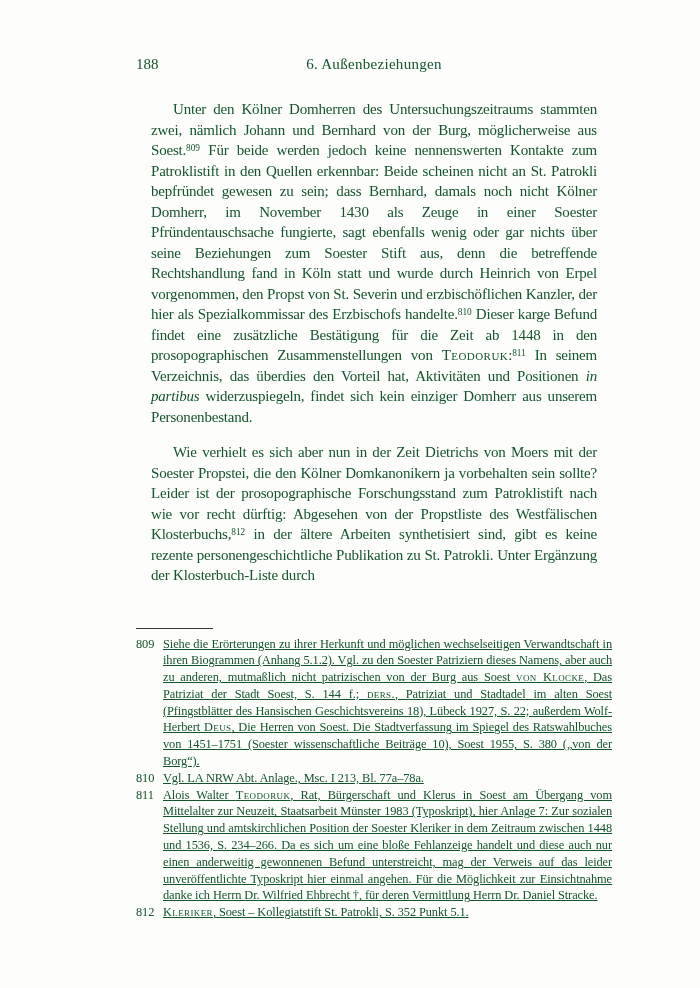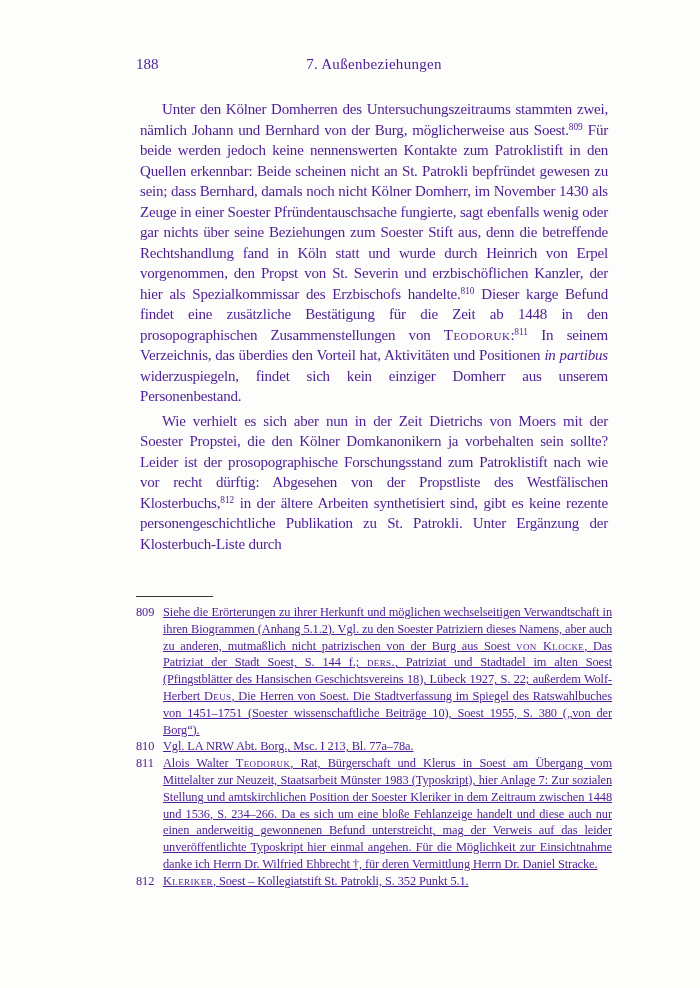--- a/index.html
+++ b/index.html
@@ -5,21 +5,21 @@
   html, body { margin: 0; padding: 0; }
   body {
     width: 700px; height: 988px;
     background: #e8e8e8;
     font-family: "Liberation Serif", "DejaVu Serif", serif;
   }
   .page {
     position: relative;
     width: 700px; height: 988px;
     background: #fdfdfb;
-    color: #4c1d95;
+    color: #14532d;
     overflow: hidden;
     box-sizing: border-box;
   }
   .text-block {
     position: absolute;
     left: 136px; top: 55px;
     width: 476px;
   }
   .running-header {
     position: relative;
@@ -36,21 +36,21 @@
     letter-spacing: 0.02em;
   }
   #main-text {
     margin-top: 26px;
     font-size: 15px;
     line-height: 20.5px;
     letter-spacing: -0.2px;
     text-align: justify;
   }
   .para {
-    margin: 4px;
+    margin: 15px;
     text-indent: 22px;
     hyphens: manual;
   }
   sup.fnref {
     font-size: 0.62em;
     line-height: 0;
     vertical-align: baseline;
     position: relative;
     top: -0.45em;
     letter-spacing: 0;
@@ -74,38 +74,38 @@
   .fn-text { flex: 1; text-decoration: underline; }
 </style>
 </head>
 <body>
 
 <div class="page">
   <div class="text-block">
 
     <div class="running-header">
       <span class="page-number">188</span>
-      <div class="running-title">7. Außenbeziehungen</div>
+      <div class="running-title">6. Außenbeziehungen</div>
     </div>
 
     <div id="main-text">
         <p class="para">Unter den Kölner Domherren des Untersuchungszeitraums stammten zwei, nämlich Johann und Bernhard von der Burg, möglicherweise aus Soest.<sup class="fnref">809</sup> Für beide werden jedoch keine nennenswerten Kontakte zum Patroklistift in den Quellen erkennbar: Beide scheinen nicht an St. Patrokli bepfründet gewesen zu sein; dass Bernhard, damals noch nicht Kölner Domherr, im November 1430 als Zeuge in einer Soester Pfründentauschsache fungierte, sagt ebenfalls wenig oder gar nichts über seine Beziehungen zum Soester Stift aus, denn die betreffende Rechtshandlung fand in Köln statt und wurde durch Heinrich von Erpel vorgenommen, den Propst von St. Severin und erzbischöflichen Kanzler, der hier als Spezialkommissar des Erzbischofs handelte.<sup class="fnref">810</sup> Dieser karge Befund findet eine zusätzliche Bestätigung für die Zeit ab 1448 in den prosopographischen Zusammenstellungen von <span class="sc">Teodoruk</span>:<sup class="fnref">811</sup> In seinem Verzeichnis, das überdies den Vorteil hat, Aktivitäten und Positionen <i>in partibus</i> widerzuspiegeln, findet sich kein einziger Domherr aus unserem Personenbestand.</p>
         <p class="para">Wie verhielt es sich aber nun in der Zeit Dietrichs von Moers mit der Soester Propstei, die den Kölner Domkanonikern ja vorbehalten sein sollte? Leider ist der prosopographische Forschungsstand zum Patroklistift nach wie vor recht dürftig: Abgesehen von der Propstliste des Westfälischen Klosterbuchs,<sup class="fnref">812</sup> in der ältere Arbeiten synthetisiert sind, gibt es keine rezente personengeschichtliche Publikation zu St. Patrokli. Unter Ergänzung der Klosterbuch-Liste durch</p>
       </div>
 
     <div class="fn-separator"></div>
 
     <div id="footnote-list">
         <div class="footnote">
           <span class="fn-num">809</span>
           <span class="fn-text">Siehe die Erörterungen zu ihrer Herkunft und möglichen wechselseitigen Verwandtschaft in ihren Biogrammen (Anhang 5.1.2). Vgl. zu den Soester Patriziern dieses Namens, aber auch zu anderen, mutmaßlich nicht patrizischen von der Burg aus Soest <span class="sc">von Klocke</span>, Das Patriziat der Stadt Soest, S. 144 f.; <span class="sc">ders.</span>, Patriziat und Stadtadel im alten Soest (Pfingstblätter des Hansischen Geschichtsvereins 18), Lübeck 1927, S. 22; außerdem Wolf-Herbert <span class="sc">Deus</span>, Die Herren von Soest. Die Stadtverfassung im Spiegel des Ratswahlbuches von 1451–1751 (Soester wissenschaftliche Beiträge 10), Soest 1955, S. 380 („von der Borg“).</span>
         </div>
         <div class="footnote">
           <span class="fn-num">810</span>
-          <span class="fn-text">Vgl. LA NRW Abt. Borg., Msc. I 213, Bl. 77a–78a.</span>
+          <span class="fn-text">Vgl. LA NRW Abt. Anlage., Msc. I 213, Bl. 77a–78a.</span>
         </div>
         <div class="footnote">
           <span class="fn-num">811</span>
           <span class="fn-text">Alois Walter <span class="sc">Teodoruk</span>, Rat, Bürgerschaft und Klerus in Soest am Übergang vom Mittelalter zur Neuzeit, Staatsarbeit Münster 1983 (Typoskript), hier Anlage 7: Zur sozialen Stellung und amtskirchlichen Position der Soester Kleriker in dem Zeitraum zwischen 1448 und 1536, S. 234–266. Da es sich um eine bloße Fehlanzeige handelt und diese auch nur einen anderweitig gewonnenen Befund unterstreicht, mag der Verweis auf das leider unveröffentlichte Typoskript hier einmal angehen. Für die Möglichkeit zur Einsichtnahme danke ich Herrn Dr. Wilfried Ehbrecht †, für deren Vermittlung Herrn Dr. Daniel Stracke.</span>
         </div>
         <div class="footnote">
           <span class="fn-num">812</span>
           <span class="fn-text"><span class="sc">Kleriker</span>, Soest – Kollegiatstift St. Patrokli, S. 352 Punkt 5.1.</span>
         </div>
       </div>

